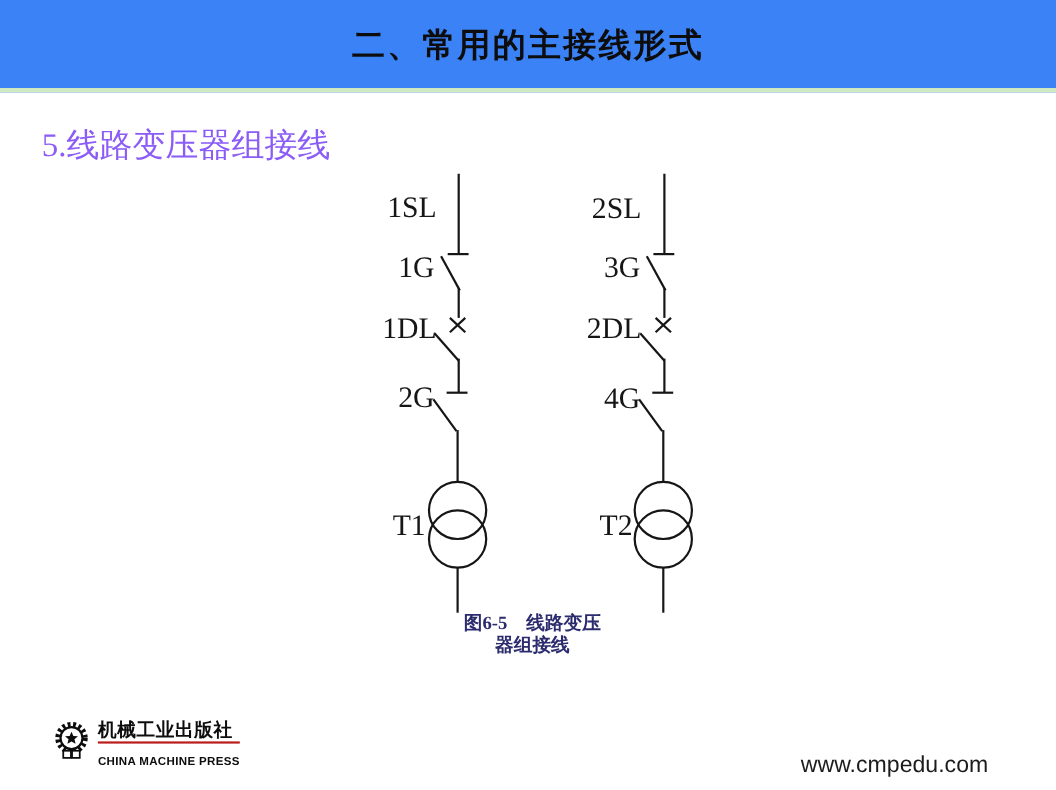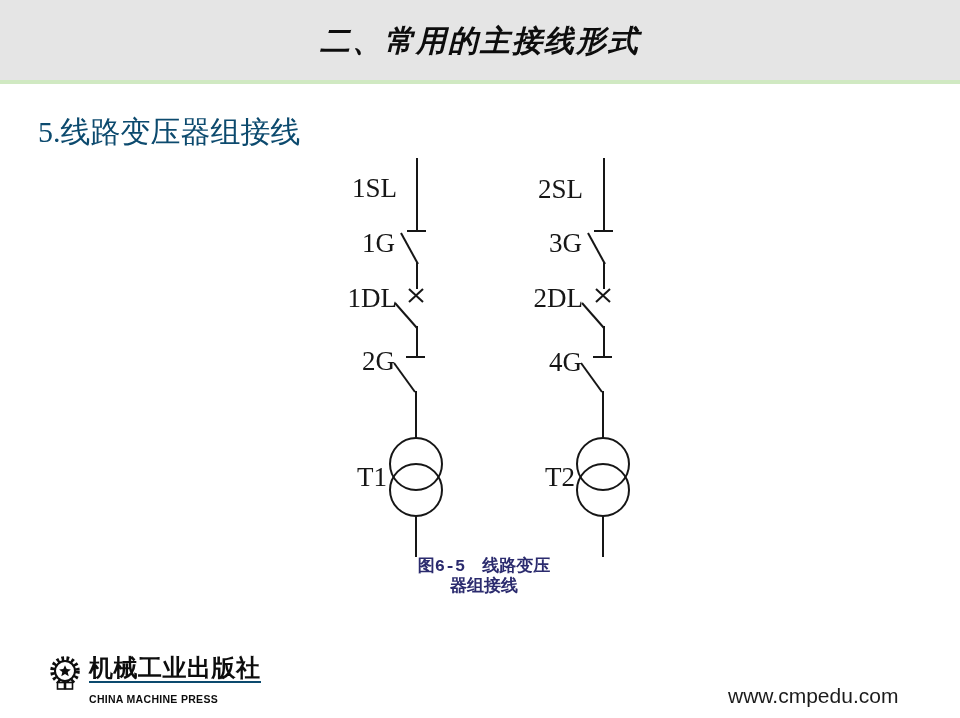--- a/index.html
+++ b/index.html
@@ -31,53 +31,53 @@
     font-weight: bold;
     letter-spacing: 2px;
     color: #0d0d0d;
     padding-bottom: 2px;
   }
   .section-heading {
     position: absolute;
     left: 38px; top: 112px;
     font-family: "Liberation Serif", serif;
     font-size: 30px;
-    color: #0c4a6e;
+    color: #8b5cf6;
     white-space: nowrap;
   }
   .diagram-svg {
     position: absolute;
     left: 330px; top: 145px;
     width: 330px; height: 415px;
   }
   .figure-caption {
     position: absolute;
     left: 334px; top: 557px;
     width: 300px;
     text-align: center;
-    font-family: Liberation Mono, monospace;
+    font-family: Liberation Serif, serif;
     font-size: 17px;
     font-weight: 600;
     line-height: 20px;
     color: #2b2b6e;
   }
   .publisher-logo {
     position: absolute;
     left: 48px; top: 655px;
     display: flex;
     align-items: flex-start;
   }
   .publisher-text { margin-left: 5px; }
   .publisher-name-cn {
-    font-size: 24px;
+    font-size: 17px;
     font-weight: bold;
     letter-spacing: 0.5px;
     line-height: 1.05;
     color: #0d0d0d;
-    border-bottom: 2px solid #0c4a6e;
+    border-bottom: 2px solid #b91c1c;
     padding-bottom: 1px;
     white-space: nowrap;
   }
   .publisher-name-en {
     font-size: 10.5px;
     font-weight: bold;
     letter-spacing: 0.3px;
     margin-top: 10px;
     color: #0d0d0d;
     white-space: nowrap;
@@ -92,21 +92,21 @@
   }
   .branch-label {
     font-family: "Liberation Serif", serif;
     font-size: 27px;
     fill: #161616;
   }
 </style>
 </head>
 <body>
 
-<div class="header" style="background: #e5e5e5; font-style: italic;">
+<div class="header" style="background: #3b82f6;">
   <div class="slide-title">二、常用的主接线形式</div>
   <div class="header-strip" style="background: rgb(208, 233, 194);"></div>
 </div>
 
 <div class="section-heading">5.线路变压器组接线</div>
 
 <svg class="diagram-svg" viewBox="330 145 330 415" xmlns="http://www.w3.org/2000/svg">
   <defs>
     <g id="branch-shape" stroke="#161616" stroke-width="2" fill="none" stroke-linecap="butt">
 

